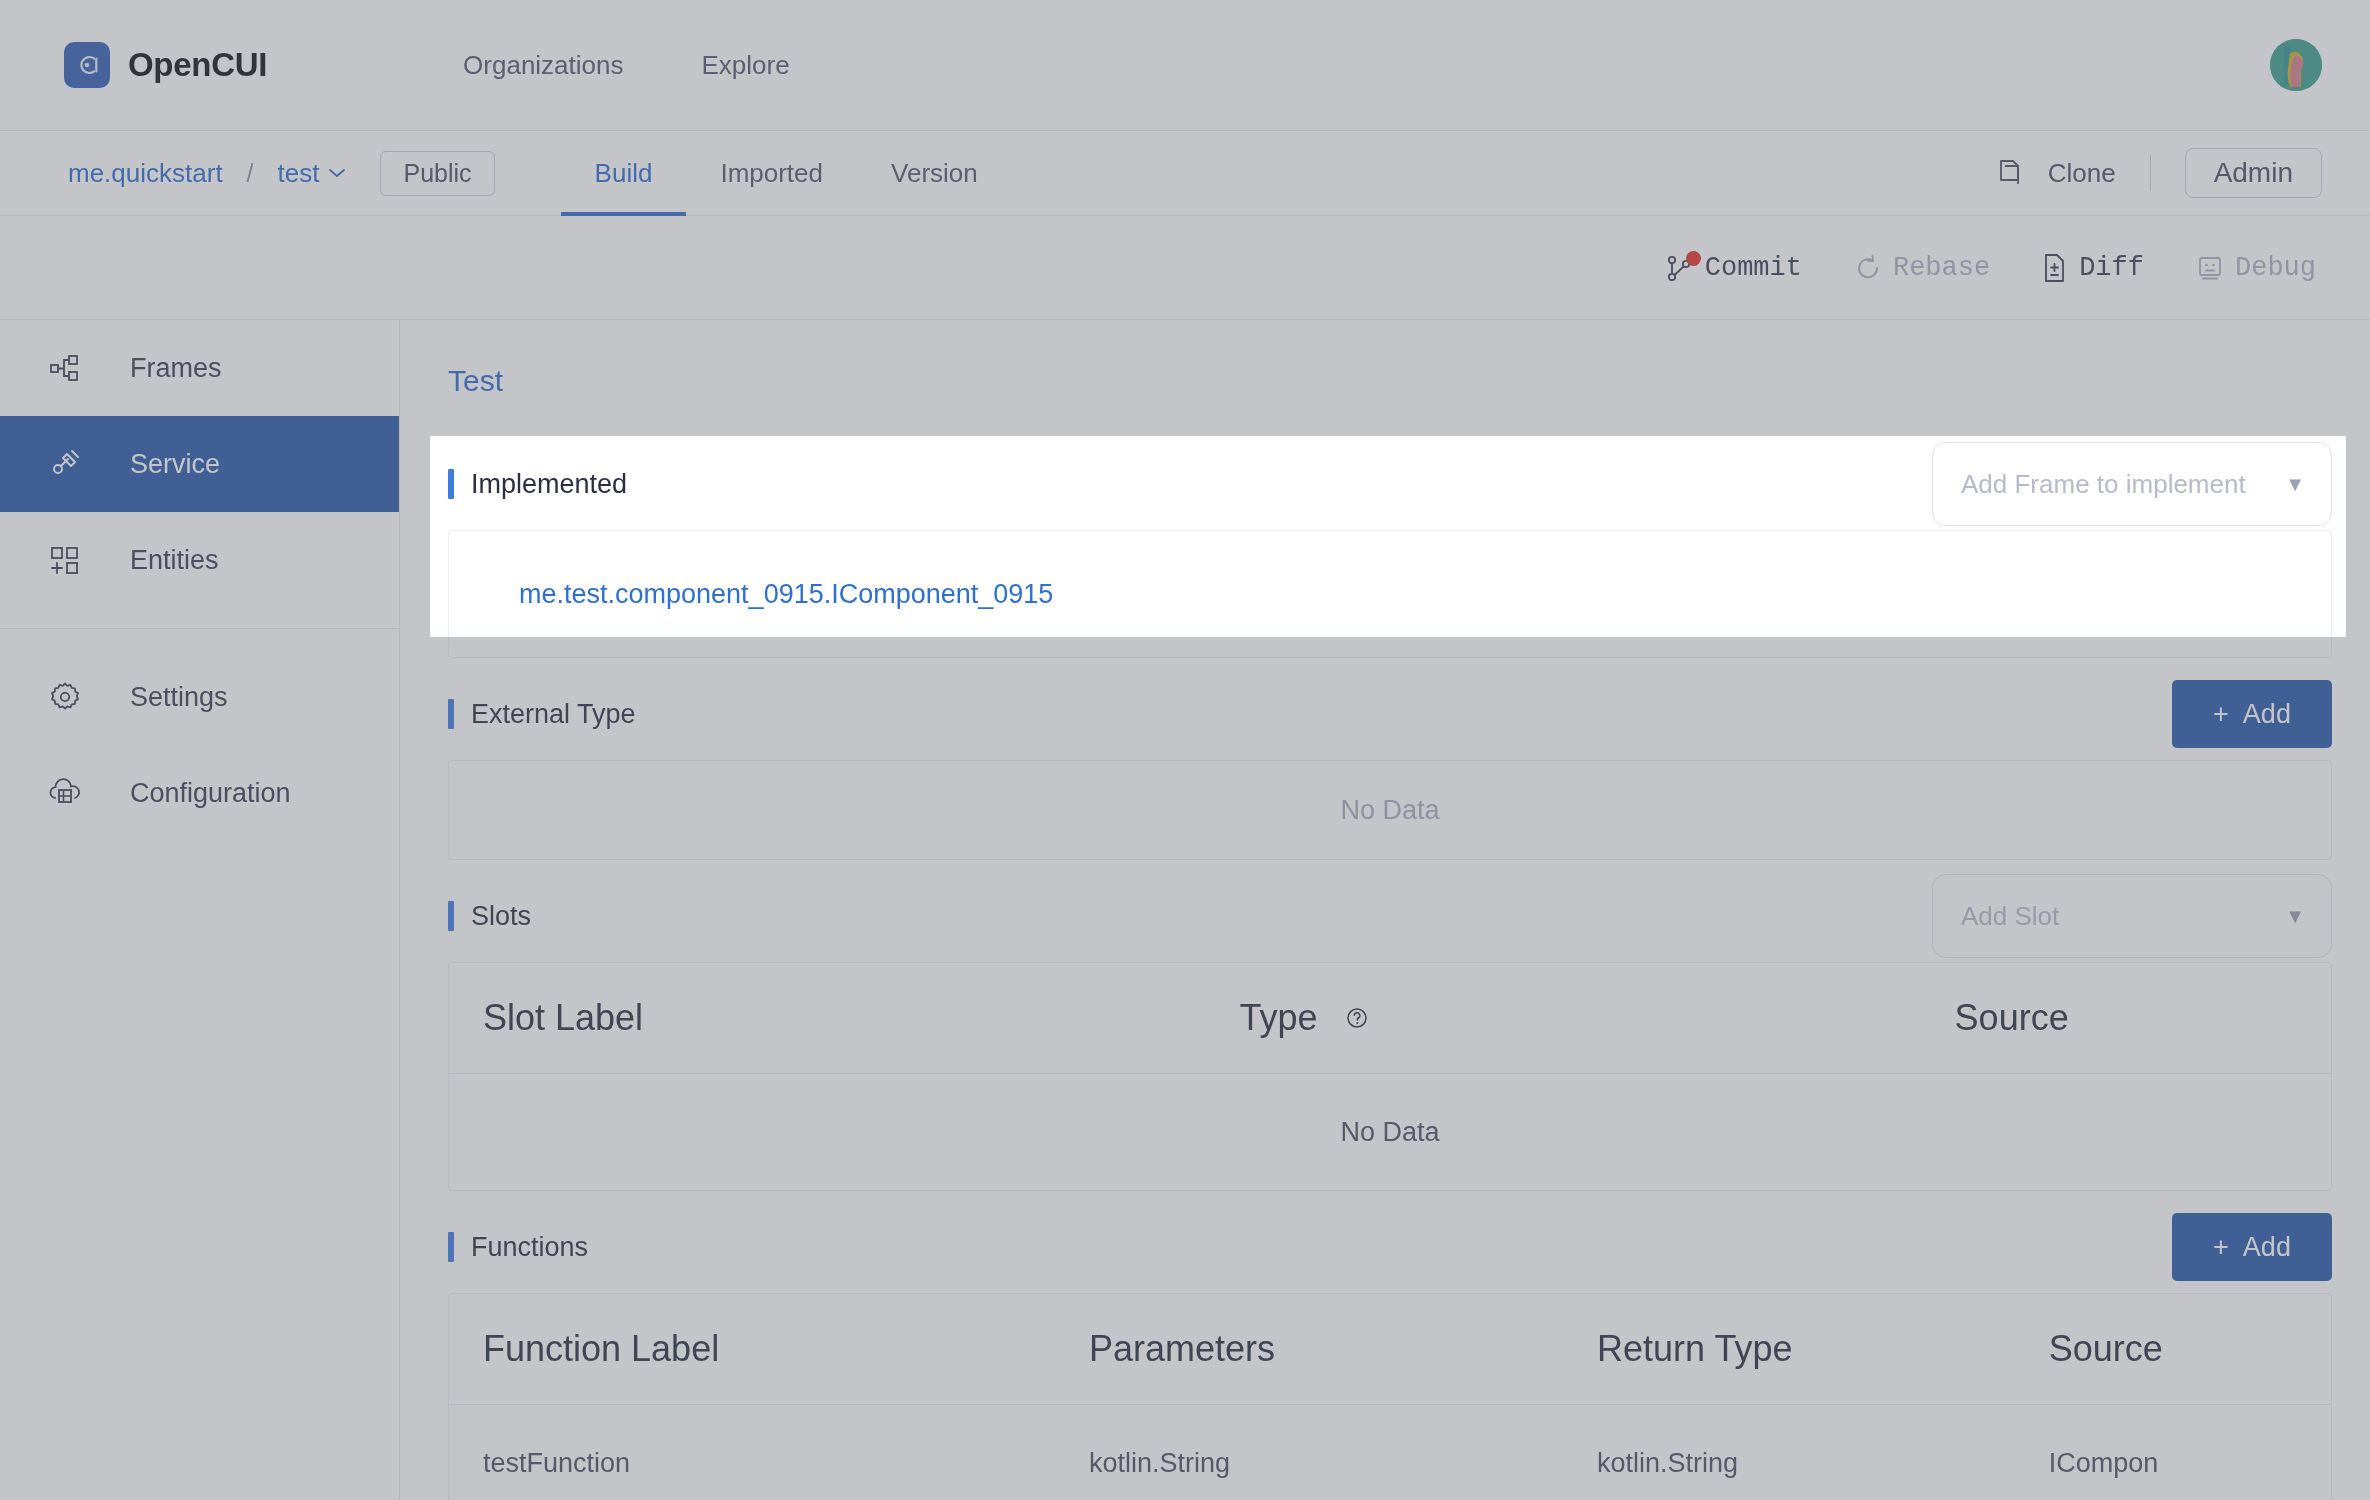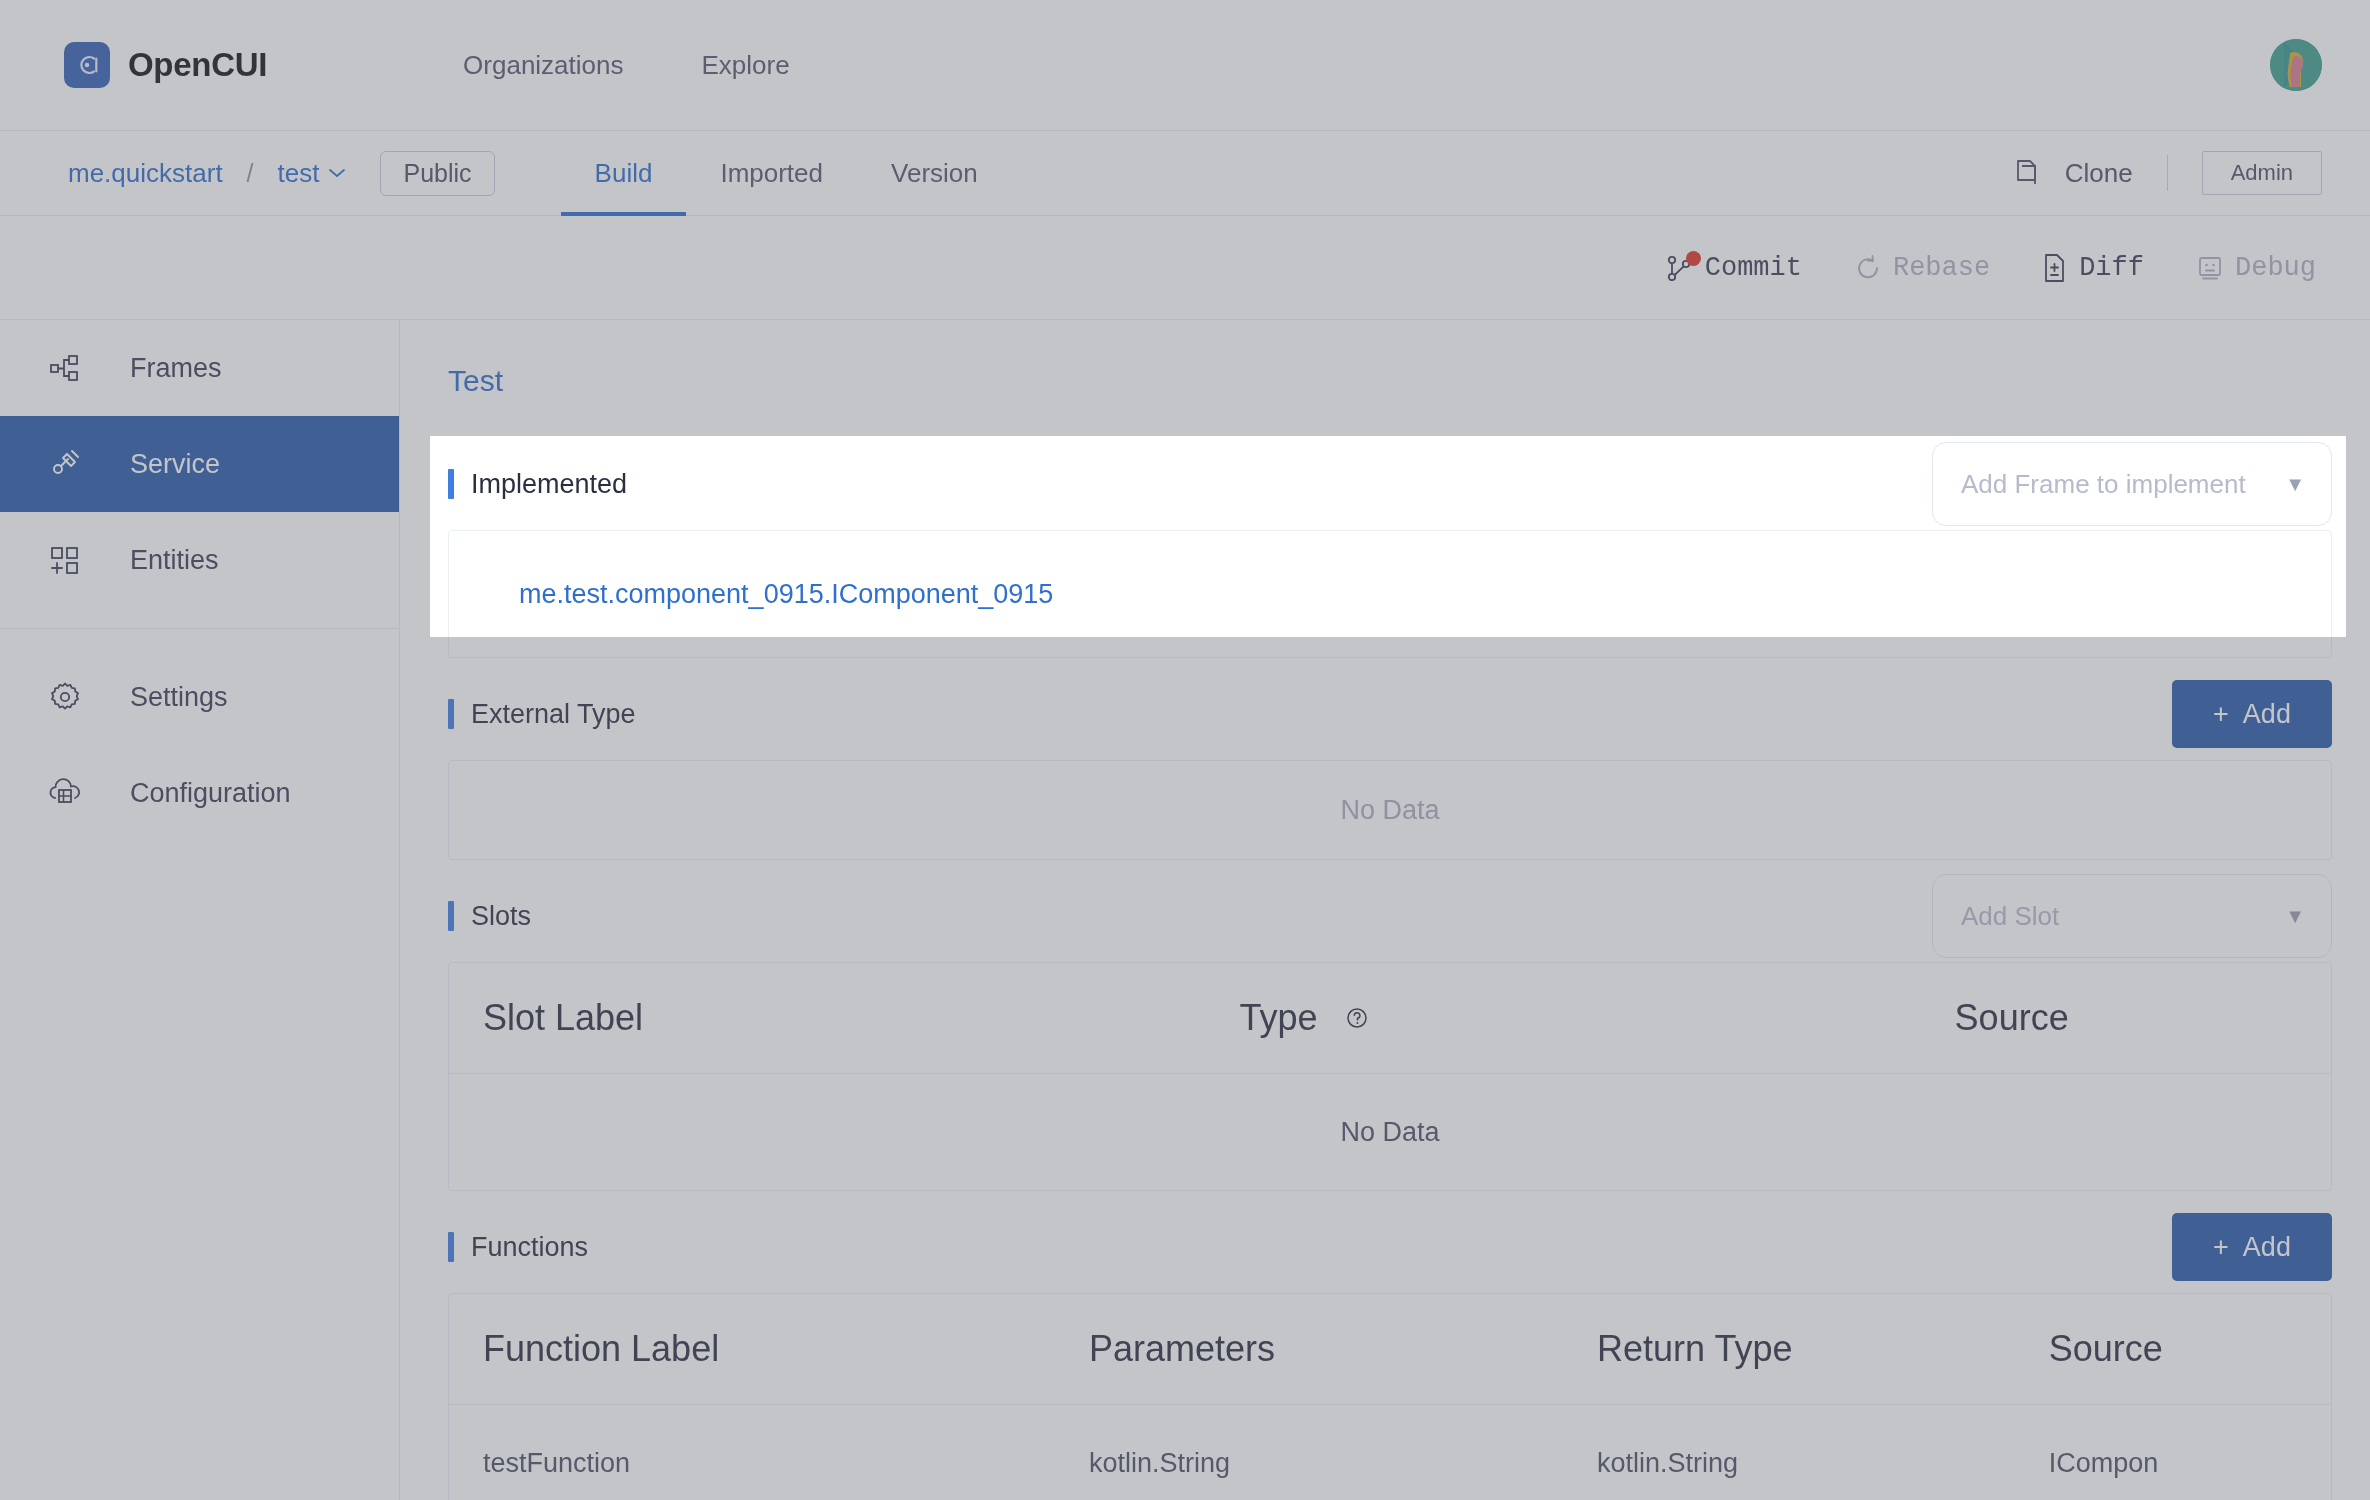--- a/index.html
+++ b/index.html
@@ -72,22 +72,22 @@
     content: ""; position: absolute; left: 0; right: 0; bottom: 0;
     height: 4px; background: #2f6fd0;
   }
   .repobar-right {
     position: absolute; right: 48px; top: 50%; transform: translateY(-50%);
     display: flex; align-items: center; gap: 0;
   }
   .clone-btn { display: flex; align-items: center; gap: 24px; font-size: 26px; color: #4c5167; }
   .vsep { width: 1px; height: 36px; background: #d2d5e0; margin: 0 34px; }
   .admin-btn {
-    border: 1px solid #c9ccdb; border-radius: 2px;
-    padding: 8px 28px; font-size: 22px; color: #4c5167; background: transparent;
+    border: 1px solid #c9ccdb; border-radius: 8px;
+    padding: 8px 28px; font-size: 28px; color: #4c5167; background: transparent;
   }
 
   
   .actionbar {
     height: 104px; background: #ffffff;
     display: flex; align-items: center; justify-content: flex-end;
     padding-right: 54px; gap: 52px;
     border-bottom: 1px solid #eceef4;
     font-family: Liberation Mono, monospace;
   }

